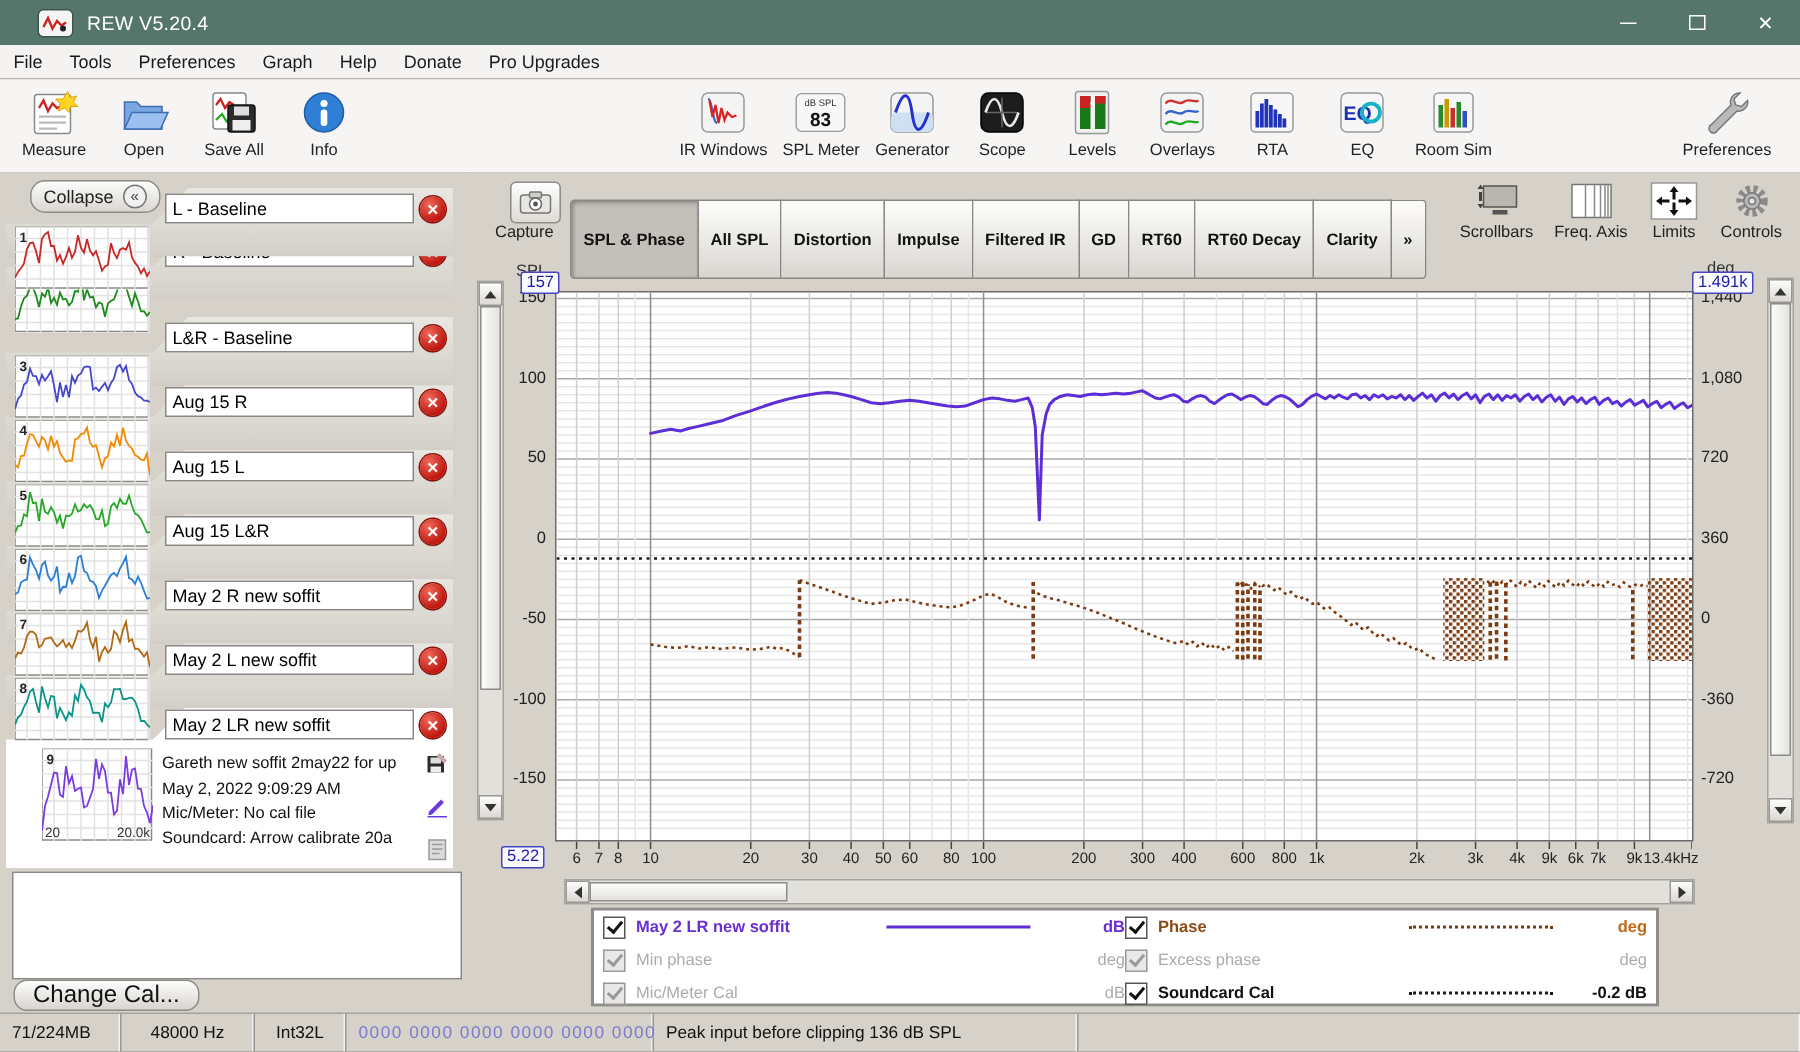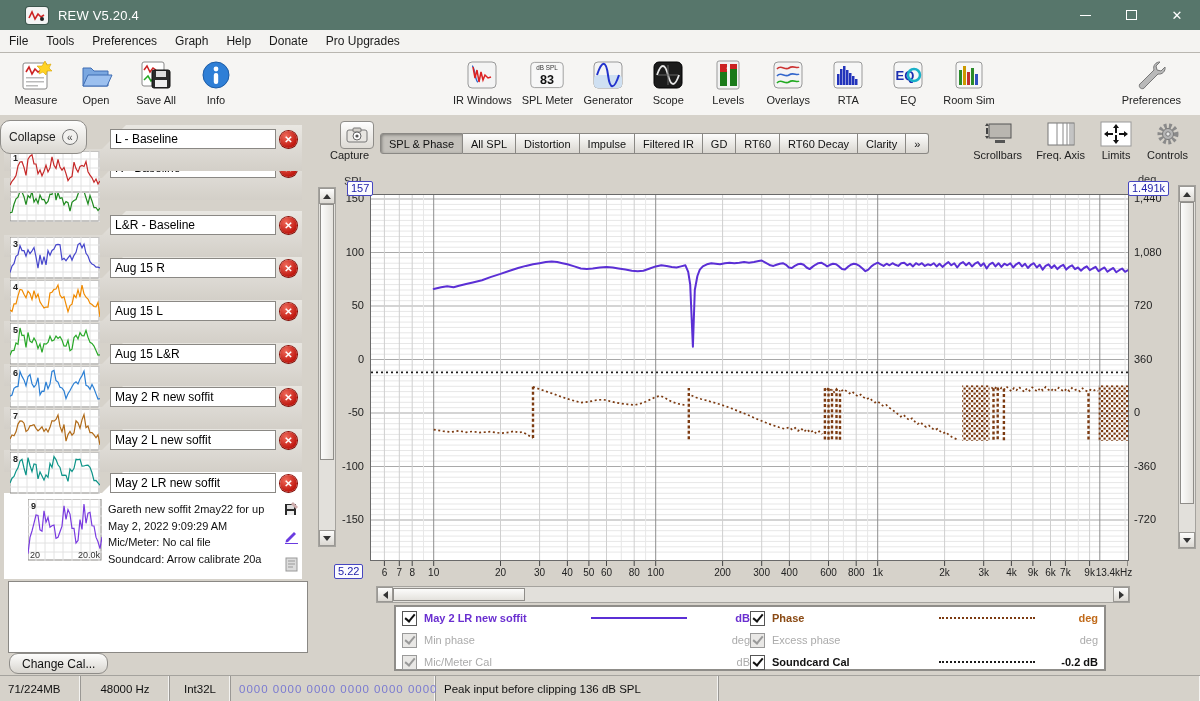--- a/index.html
+++ b/index.html
@@ -17,39 +17,39 @@
   .menubar{position:absolute;left:0;top:30px;width:1200px;height:22px;background:#f4f3f1;border-bottom:1px solid #b9b6b0;display:flex;align-items:center;font-size:12px;color:#1a1a1a;}
   .menu-item{padding:2px 9px;cursor:default;}
   
   .toolbar{position:absolute;left:0;top:53px;width:1200px;height:62px;background:#f6f5f3;border-bottom:1px solid #9c9a96;}
   .tgroup{position:absolute;top:2px;display:flex;align-items:flex-start;}
   .tbtn{min-width:50px;padding:2px 5px;display:flex;flex-direction:column;align-items:center;gap:1px;border-radius:4px;cursor:default;}
   .tbtn .ticon{width:36px;height:36px;display:flex;align-items:center;justify-content:center;text-align:center;}
   .tbtn .tlabel{font-size:11px;color:#222;white-space:nowrap;}
   
   .sidebar{position:absolute;left:0;top:115px;width:314px;height:560px;background:#d6d2ca;border-right:1px solid #8f8d89;}
-  .collapse-btn{position:absolute;left:0;top:5px;z-index:60;height:22px;padding:16px 8px;display:flex;align-items:center;gap:6px;font-size:12px;color:#222;background:linear-gradient(#fdfdfc,#dad7d1);border:1px solid #8f8d89;border-radius:10px;}
+  .collapse-btn{position:absolute;left:20px;top:5px;z-index:60;height:22px;padding:4px 8px;display:flex;align-items:center;gap:6px;font-size:12px;color:#222;background:linear-gradient(#fdfdfc,#dad7d1);border:1px solid #8f8d89;border-radius:10px;}
   .collapse-chev{width:14px;height:14px;border:1px solid #777;border-radius:50%;display:flex;align-items:center;justify-content:center;font-size:10px;color:#444;background:#f2f1ef;}
   .mcard{position:absolute;left:4px;width:302px;height:70px;}
   .mcard-bg{position:absolute;left:0;top:0;right:4px;height:46px;background:linear-gradient(#e9e7e2,#d3cfc8);clip-path:polygon(0 24px,98px 24px,122px 0,100% 0,100% 100%,0 100%);filter:drop-shadow(0 0 1px #807e7a);}
   .mcard.first .mcard-bg{clip-path:polygon(0 24px,98px 24px,122px 0,100% 0,100% 100%,0 100%);}
   .mcard.selected .mcard-bg{background:#fff;height:110px;}
   .mname{position:absolute;left:106px;top:4px;width:156px;height:18px;border:1px solid #8a8884;background:#fff;font-family:"Liberation Sans",sans-serif;font-size:12px;padding:0 4px;}
   .mdel{position:absolute;left:276px;top:6px;width:17px;height:17px;border-radius:50%;background:radial-gradient(circle at 35% 30%,#ef6a5a,#c01810 70%);box-shadow:0 0 0 1px #8a0f08, 0 1px 1px rgba(0,0,0,.3);color:#fff;font-size:10px;font-weight:bold;display:flex;align-items:center;justify-content:center;cursor:default;}
   .mthumb{position:absolute;left:6px;top:26px;background:#fff;}
   .sel-info{position:absolute;left:104px;top:32px;width:168px;font-size:11px;color:#111;line-height:16.5px;white-space:nowrap;overflow:hidden;}
   .sel-icons{position:absolute;left:280px;top:32px;display:flex;flex-direction:column;gap:9px;}
   .notes-box{position:absolute;left:8px;top:466px;width:294px;height:66px;background:#fff;border:1px solid #8a8884;resize:none;font-family:"Liberation Sans",sans-serif;}
-  .changecal-btn{position:absolute;left:9px;top:538px;height:21px;padding:0 12px;font-size:12px;color:#111;background:linear-gradient(#fdfdfc,#d8d5cf);border:1px solid #8f8d89;border-radius:9px;}
+  .changecal-btn{position:absolute;left:9px;top:538px;height:21px;padding:0 12px;font-size:16px;color:#111;background:linear-gradient(#fdfdfc,#d8d5cf);border:1px solid #8f8d89;border-radius:9px;}
   
   .graph-panel{position:absolute;left:314px;top:115px;width:886px;height:560px;background:#d6d2ca;}
   .capture-btn{position:absolute;left:26px;top:6px;width:32px;height:26px;background:linear-gradient(#fefefe,#dedbd5);border:1px solid #8f8d89;border-radius:4px;display:flex;align-items:center;justify-content:center;}
   .capture-label{position:absolute;left:16px;top:34px;font-size:11px;color:#222;}
   .tabs{position:absolute;left:66px;top:18px;display:flex;}
-  .tab{height:19px;padding:0 8px;display:flex;align-items:center;font-size:11px;color:#111;background:linear-gradient(#fdfdfc,#d9d6d0);border:1px solid #8a8884;border-left:none;cursor:default;}
+  .tab{height:19px;padding:16px 8px;display:flex;align-items:center;font-size:11px;color:#111;background:linear-gradient(#fdfdfc,#d9d6d0);border:1px solid #8a8884;border-left:none;cursor:default;font-weight:bold;}
   .tab:first-child{border-left:1px solid #8a8884;border-radius:3px 0 0 3px;}
   .tab:last-child{border-radius:0 3px 3px 0;}
   .tab.selected{background:#c3c0ba;box-shadow:inset 1px 1px 3px rgba(0,0,0,.35);}
   .gbtns{position:absolute;right:8px;top:4px;display:flex;gap:6px;}
   .gbtn{display:flex;flex-direction:column;align-items:center;gap:2px;padding:2px 4px;border-radius:4px;}
   .gbtn .glabel{font-size:11px;color:#222;white-space:nowrap;}
   .gbtn .gicon{width:34px;height:26px;display:flex;align-items:center;justify-content:center;}
   
   .axis-label{position:absolute;font-size:11px;color:#333;}
   .limit-box{position:absolute;font-size:11px;color:#1c1ca8;background:#fbfbff;border:1px solid #4646c0;border-radius:2px;padding:0 3px;line-height:13px;z-index:5;}

